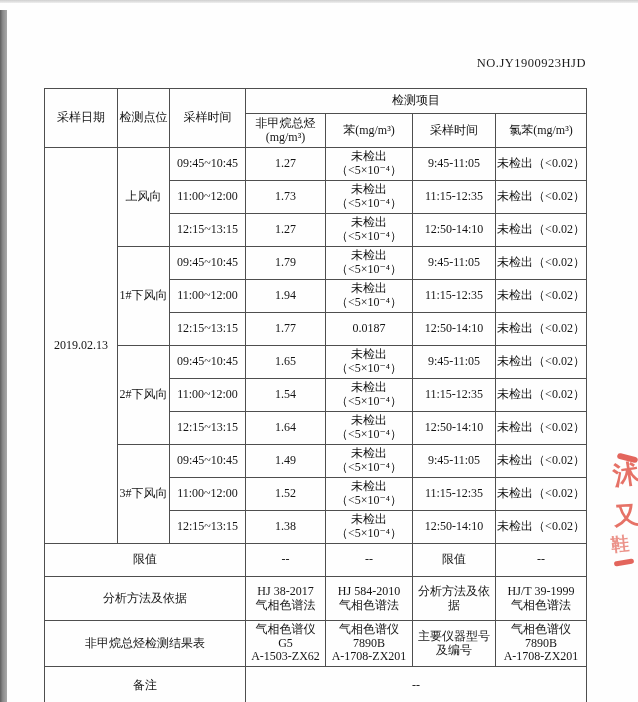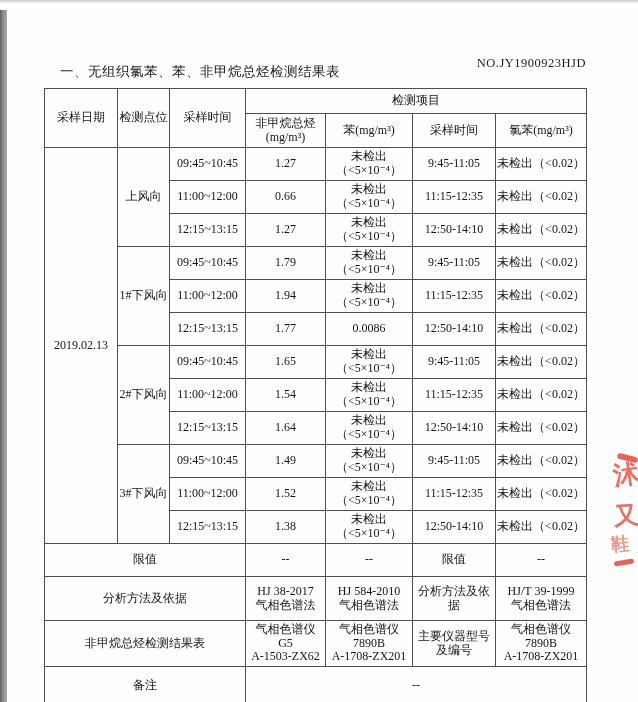--- a/index.html
+++ b/index.html
@@ -72,21 +72,20 @@
 </style>
 </head>
 <body>
 
 <div class="page">
 
   <div class="top-edge"></div>
   <div class="scan-strip"></div>
 
   <div class="doc-no">NO.JY1900923HJD</div>
-  <div class="section-heading">一、无组织氯苯、苯、非甲烷总烃检测结果表</div>
 
   <table class="results">
     <colgroup>
       <col style="width:73px">
         <col style="width:52px">
         <col style="width:76px">
       <col style="width:80px">
         <col style="width:87px">
         <col style="width:83px">
         <col style="width:91px">
@@ -111,21 +110,21 @@
         <td rowspan="3">上风向</td>
         <td>09:45~10:45</td>
         <td class="num">1.27</td>
         <td>未检出
 （&lt;5×10⁻⁴）</td>
         <td>9:45-11:05</td>
         <td>未检出（&lt;0.02）</td>
       </tr>
       <tr class="data">
         <td>11:00~12:00</td>
-        <td class="num">0.66</td>
+        <td class="num">1.73</td>
         <td>未检出
 （&lt;5×10⁻⁴）</td>
         <td>11:15-12:35</td>
         <td>未检出（&lt;0.02）</td>
       </tr>
       <tr class="data">
         <td>12:15~13:15</td>
         <td class="num">1.27</td>
         <td>未检出
 （&lt;5×10⁻⁴）</td>
@@ -146,21 +145,21 @@
         <td>11:00~12:00</td>
         <td class="num">1.94</td>
         <td>未检出
 （&lt;5×10⁻⁴）</td>
         <td>11:15-12:35</td>
         <td>未检出（&lt;0.02）</td>
       </tr>
       <tr class="data">
         <td>12:15~13:15</td>
         <td class="num">1.77</td>
-        <td class="num">0.0086</td>
+        <td class="num">0.0187</td>
         <td>12:50-14:10</td>
         <td>未检出（&lt;0.02）</td>
       </tr>
 
       <tr class="data">
         <td rowspan="3">2#下风向</td>
         <td>09:45~10:45</td>
         <td class="num">1.65</td>
         <td>未检出
 （&lt;5×10⁻⁴）</td>

